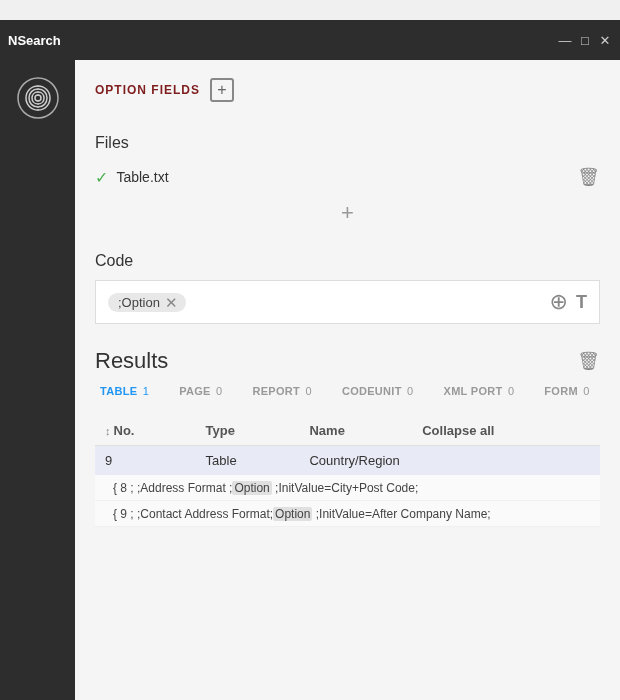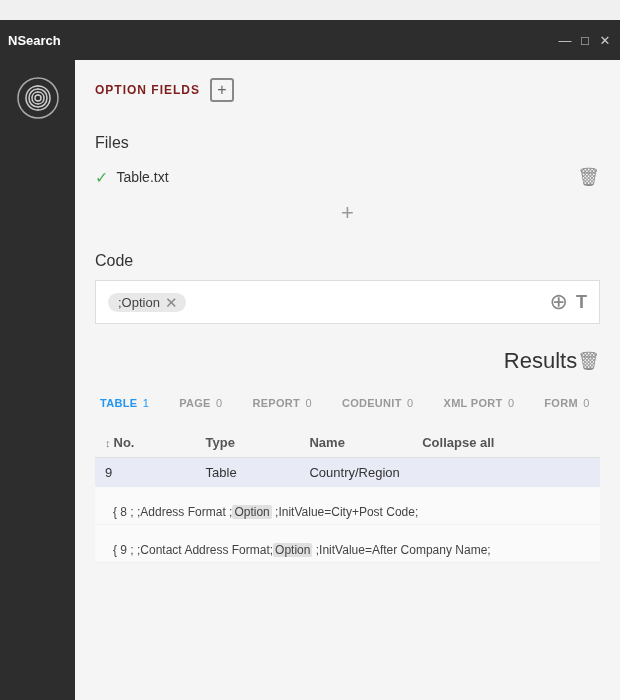--- a/index.html
+++ b/index.html
@@ -176,23 +176,23 @@
       cursor: pointer;
       background: none;
       border: none;
       font-weight: bold;
     }
 
     
     .results-header {
       display: flex;
       align-items: center;
-      justify-content: flex-end;
+      justify-content: space-between;
       margin-top: 24px;
-      margin-bottom: 20px;
+      margin-bottom: 8px;
     }
     .results-title {
       font-size: 22px;
       font-weight: 400;
       color: #333;
     }
 
     
     .filter-tabs {
       display: flex;
@@ -251,21 +251,21 @@
     .row-highlight td { font-weight: 500; }
     .th-collapse-all {
       text-align: right;
       font-size: 12px;
       color: #888;
       cursor: pointer;
     }
     .result-detail-row td {
       font-size: 12px;
       color: #444;
-      padding: 18px 10px 5px 18px;
+      padding: 6px 10px 5px 18px;
       border-bottom: 1px solid #f0f0f0;
       background: #fafafa;
     }
     .highlight-term {
       background: #e0e0e0;
       border-radius: 2px;
       padding: 0 2px;
       font-weight: 500;
     }
 

